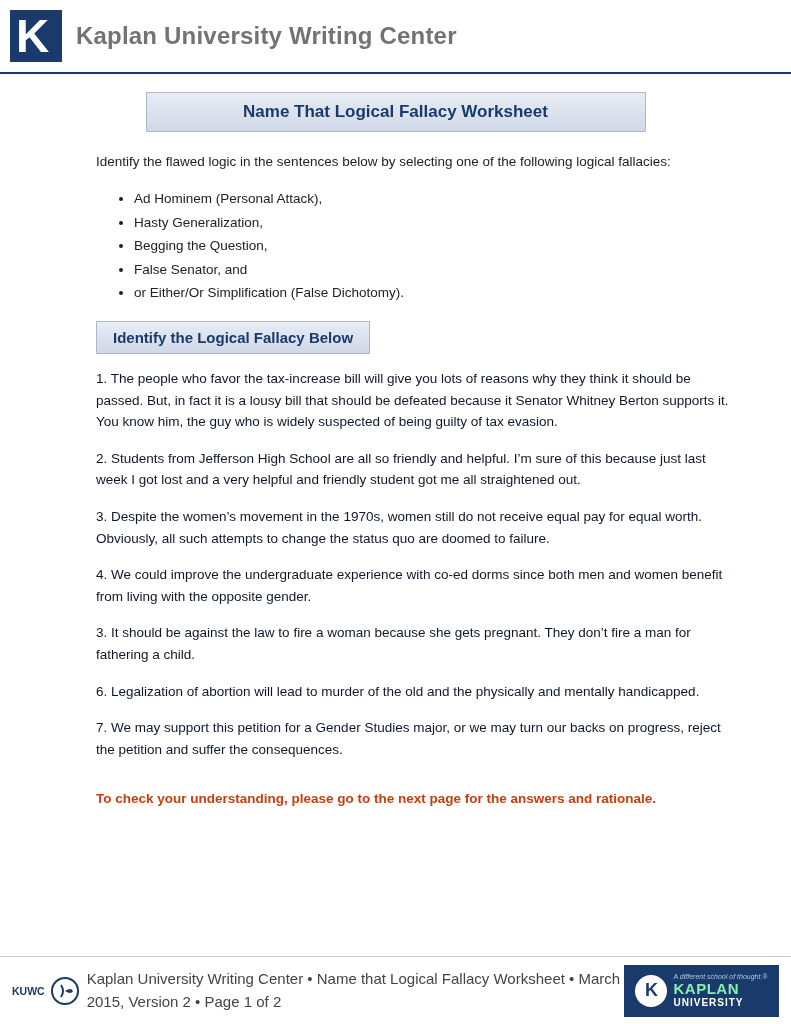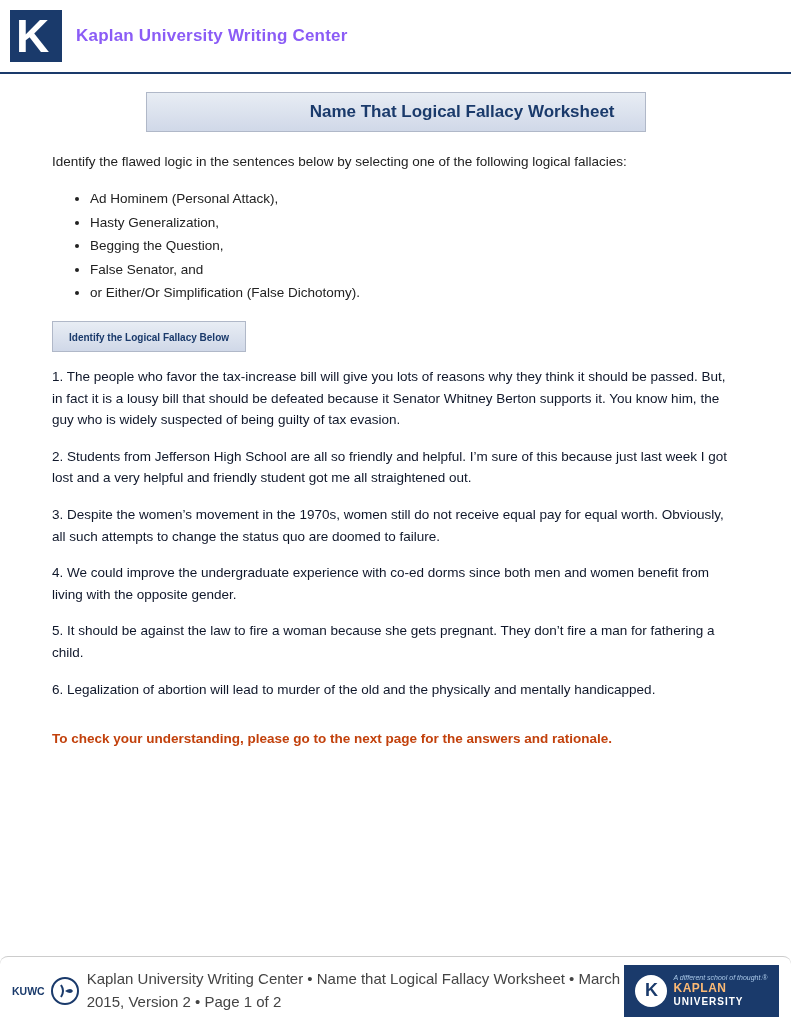--- a/index.html
+++ b/index.html
@@ -20,49 +20,50 @@
       padding: 10px 20px 10px 10px;
       border-bottom: 2px solid #1a3a6b;
     }
     .logo-k {
       width: 52px;
       height: 52px;
       margin-right: 14px;
       flex-shrink: 0;
     }
     .header-title {
-      font-size: 17px;
-      font-weight: bold;
-      color: #8b5cf6;
+      font-size: 24px;
+      font-weight: bold;
+      color: #737373;
       letter-spacing: 0.2px;
     }
 
     
     .page-title-wrap {
       display: flex;
       justify-content: center;
       margin: 18px 40px 20px 40px;
     }
     .page-title-box {
       border: 1.5px solid #b0b8c8;
       background: linear-gradient(to bottom, #e8edf4 0%, #d0d8e8 100%);
       padding: 9px 30px;
-      text-align: right;
+      text-align: center;
       width: 100%;
       max-width: 500px;
     }
     .page-title-box span {
       font-size: 17px;
       font-weight: bold;
       color: #1a3a6b;
     }
 
     
     .content {
       padding: 0 52px 0 52px;
+      margin-left: 44px;
     }
 
     .intro-text {
       margin-bottom: 14px;
       line-height: 1.55;
       color: #222;
     }
 
     .bullet-list {
       list-style: disc;
@@ -82,21 +83,21 @@
 
     
     .section-label-box {
       border: 1.5px solid #b0b8c8;
       background: linear-gradient(to bottom, #e8edf4 0%, #d0d8e8 100%);
       padding: 7px 16px;
       display: inline-block;
       margin-bottom: 14px;
     }
     .section-label-box span {
-      font-size: 10px;
+      font-size: 15px;
       font-weight: bold;
       color: #1a3a6b;
     }
 
     .question-block {
       margin-bottom: 15px;
       line-height: 1.6;
       color: #0f172a;
     }
 
@@ -113,21 +114,20 @@
       position: absolute;
       bottom: 0;
       left: 0;
       right: 0;
       height: 68px;
       display: flex;
       align-items: center;
       border-top: 1px solid #ccc;
       padding: 8px 12px;
       background: #fff;
-      border-radius: 8px;
     }
     .footer-left {
       display: flex;
       align-items: center;
       flex: 1;
     }
     .kuwc-label {
       font-size: 10.5px;
       font-weight: bold;
       color: #1a3a6b;
@@ -175,23 +175,23 @@
       flex-direction: column;
       align-items: flex-start;
     }
     .kaplan-tagline {
       font-size: 7px;
       color: #aac8e8;
       font-style: italic;
       margin-bottom: 1px;
     }
     .kaplan-name {
-      font-size: 12px;
-      font-weight: bold;
-      color: #fdba74;
+      font-size: 15px;
+      font-weight: bold;
+      color: #86efac;
       line-height: 1.1;
       letter-spacing: 0.5px;
     }
     .kaplan-univ {
       font-size: 10px;
       color: #fff;
       letter-spacing: 1px;
       font-weight: bold;
     }
   </style>
@@ -227,22 +227,23 @@
 
 
   <div class="section-label-box">
     <span>Identify the Logical Fallacy Below</span>
   </div>
 
   <div class="question-block">1. The people who favor the tax-increase bill will give you lots of reasons why they think it should be passed. But, in fact it is a lousy bill that should be defeated because it Senator Whitney Berton supports it. You know him, the guy who is widely suspected of being guilty of tax evasion.</div>
   <div class="question-block">2. Students from Jefferson High School are all so friendly and helpful. I’m sure of this because just last week I got lost and a very helpful and friendly student got me all straightened out.</div>
   <div class="question-block">3. Despite the women’s movement in the 1970s, women still do not receive equal pay for equal worth. Obviously, all such attempts to change the status quo are doomed to failure.</div>
   <div class="question-block">4. We could improve the undergraduate experience with co-ed dorms since both men and women benefit from living with the opposite gender.</div>
-  <div class="question-block">5. It should be against the law to fire a woman because she gets pregnant. They don’t fire a man for fathering a child.</div>
+  <div class="question-block">3. It should be against the law to fire a woman because she gets pregnant. They don’t fire a man for fathering a child.</div>
   <div class="question-block">6. Legalization of abortion will lead to murder of the old and the physically and mentally handicapped.</div>
+  <div class="question-block">7. We may support this petition for a Gender Studies major, or we may turn our backs on progress, reject the petition and suffer the consequences.</div>
 
   <p class="closing-bold">To check your understanding, please go to the next page for the answers and rationale.</p>
 
 </div>
 
 <div class="footer">
   <div class="footer-left">
     <span class="kuwc-label">KUWC</span>
 
     <svg class="kuwc-circle" viewBox="0 0 28 28" xmlns="http://www.w3.org/2000/svg">

